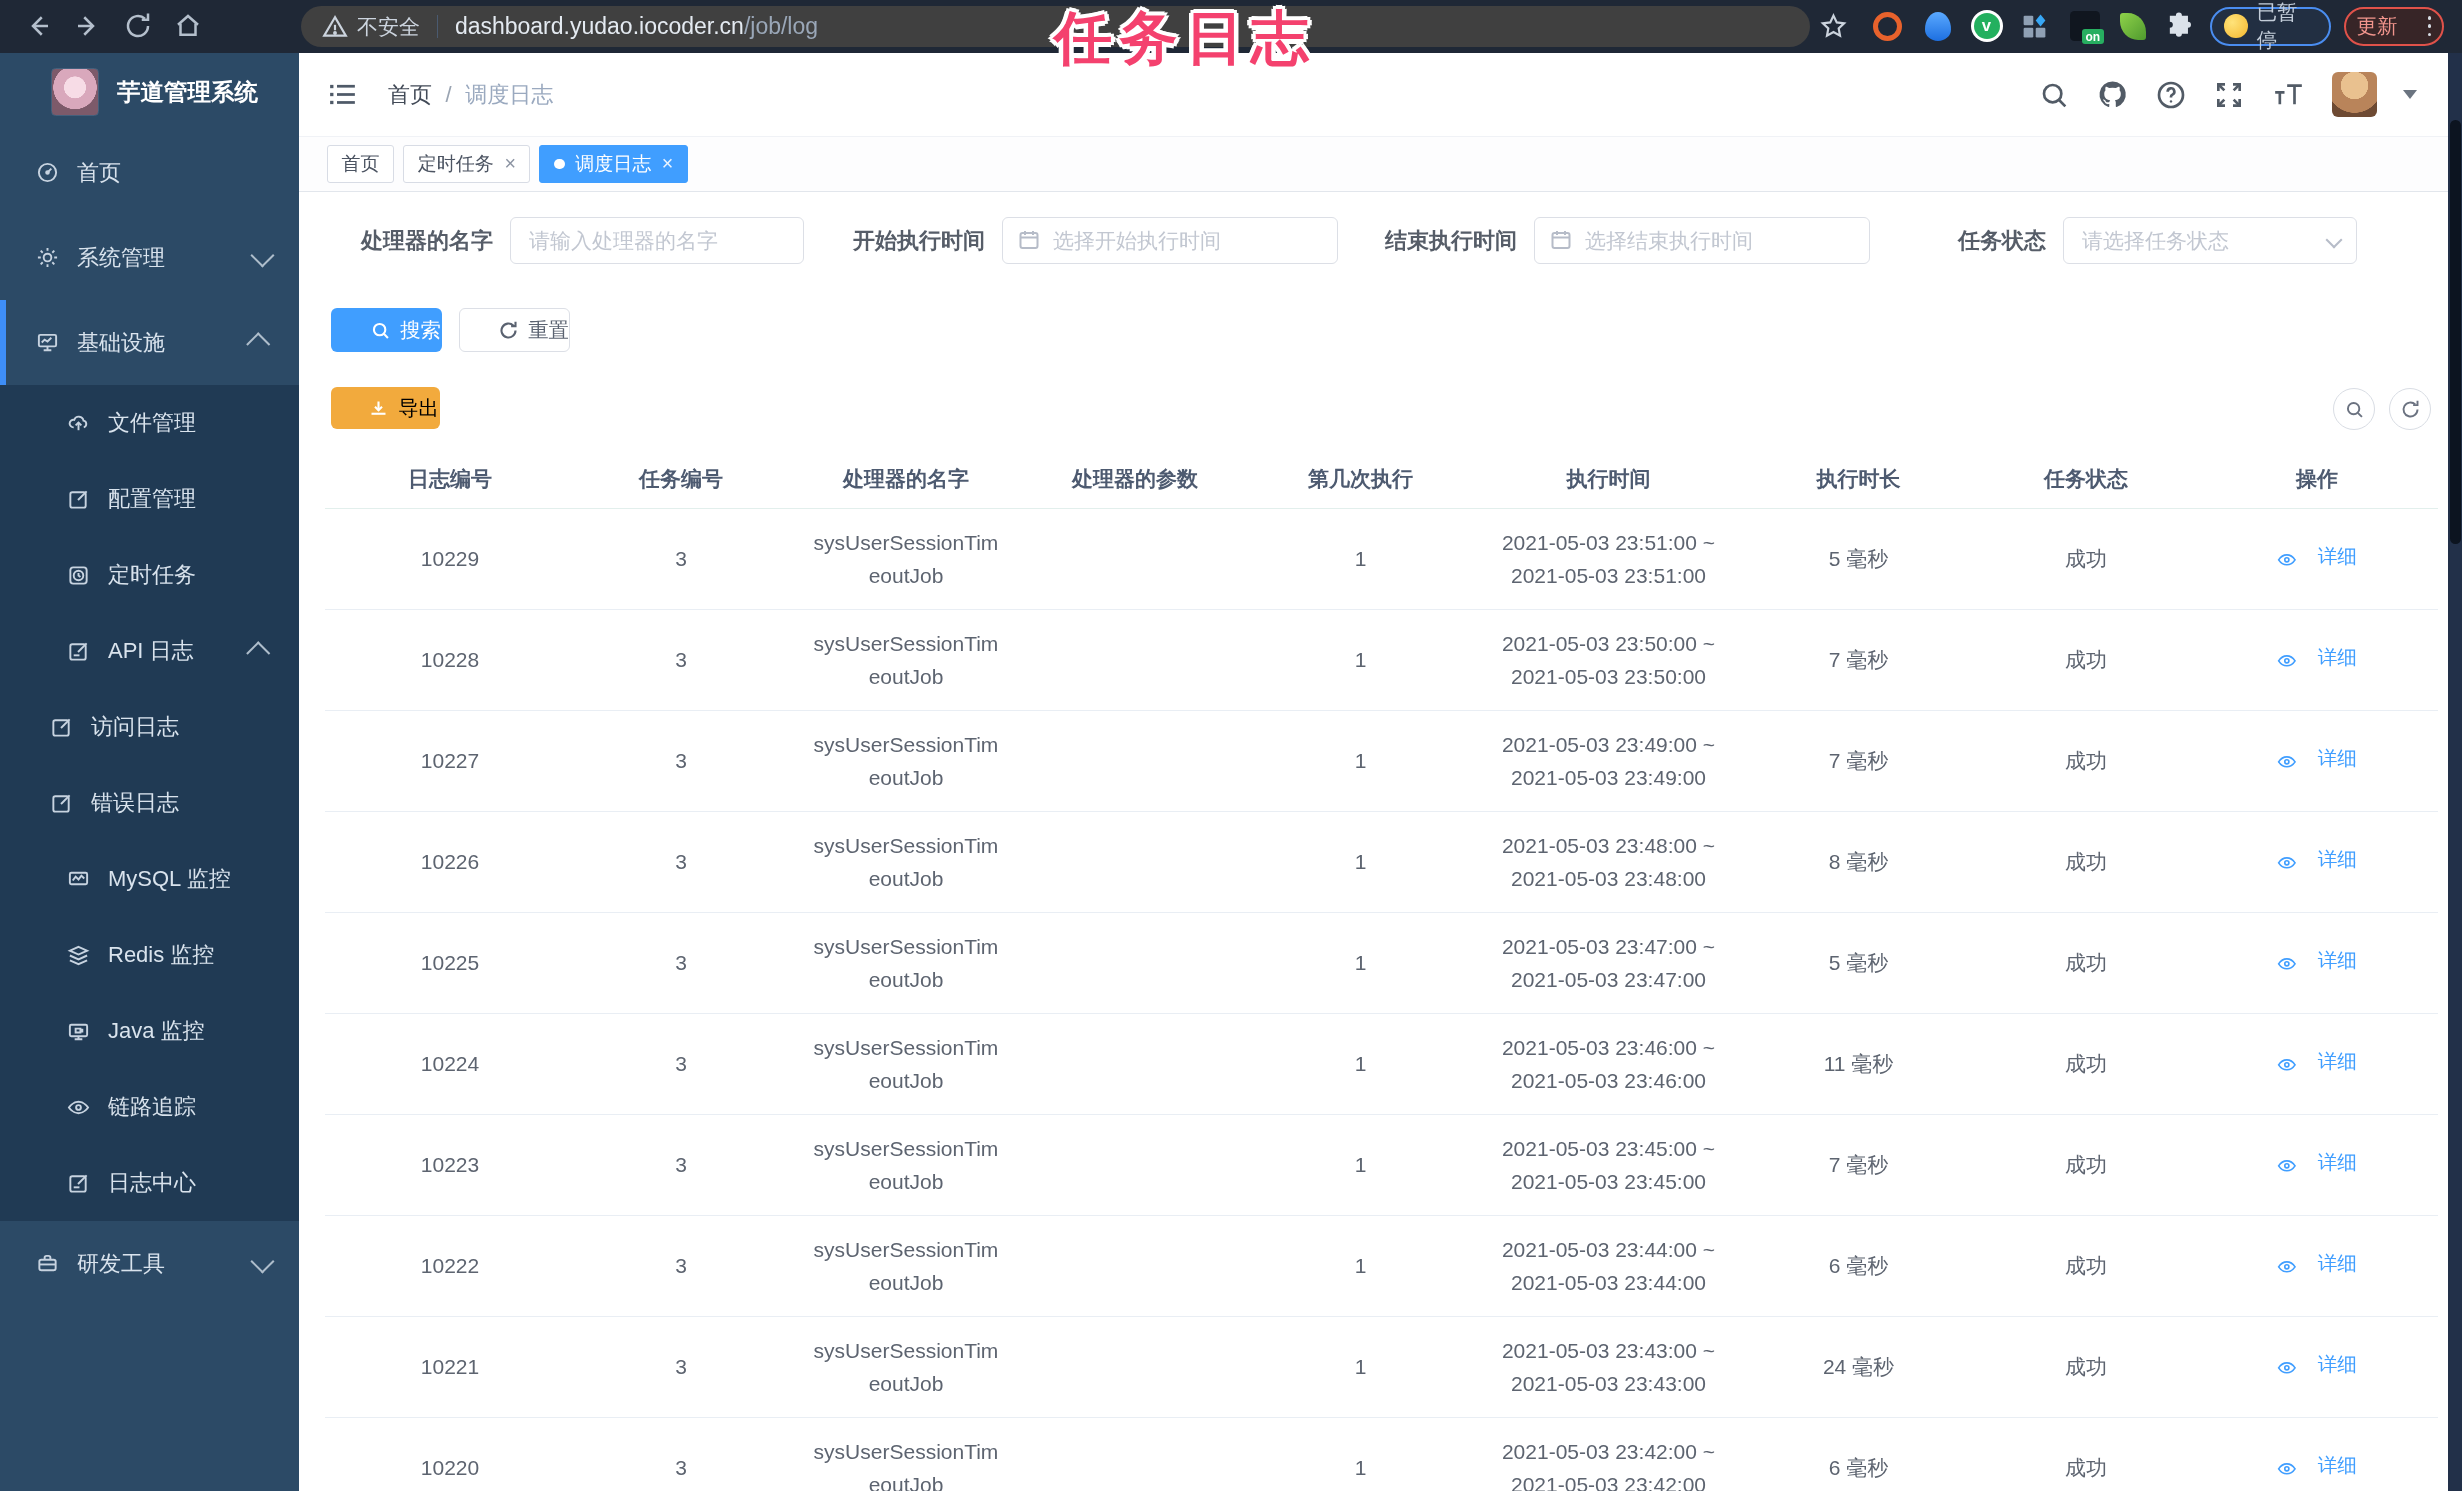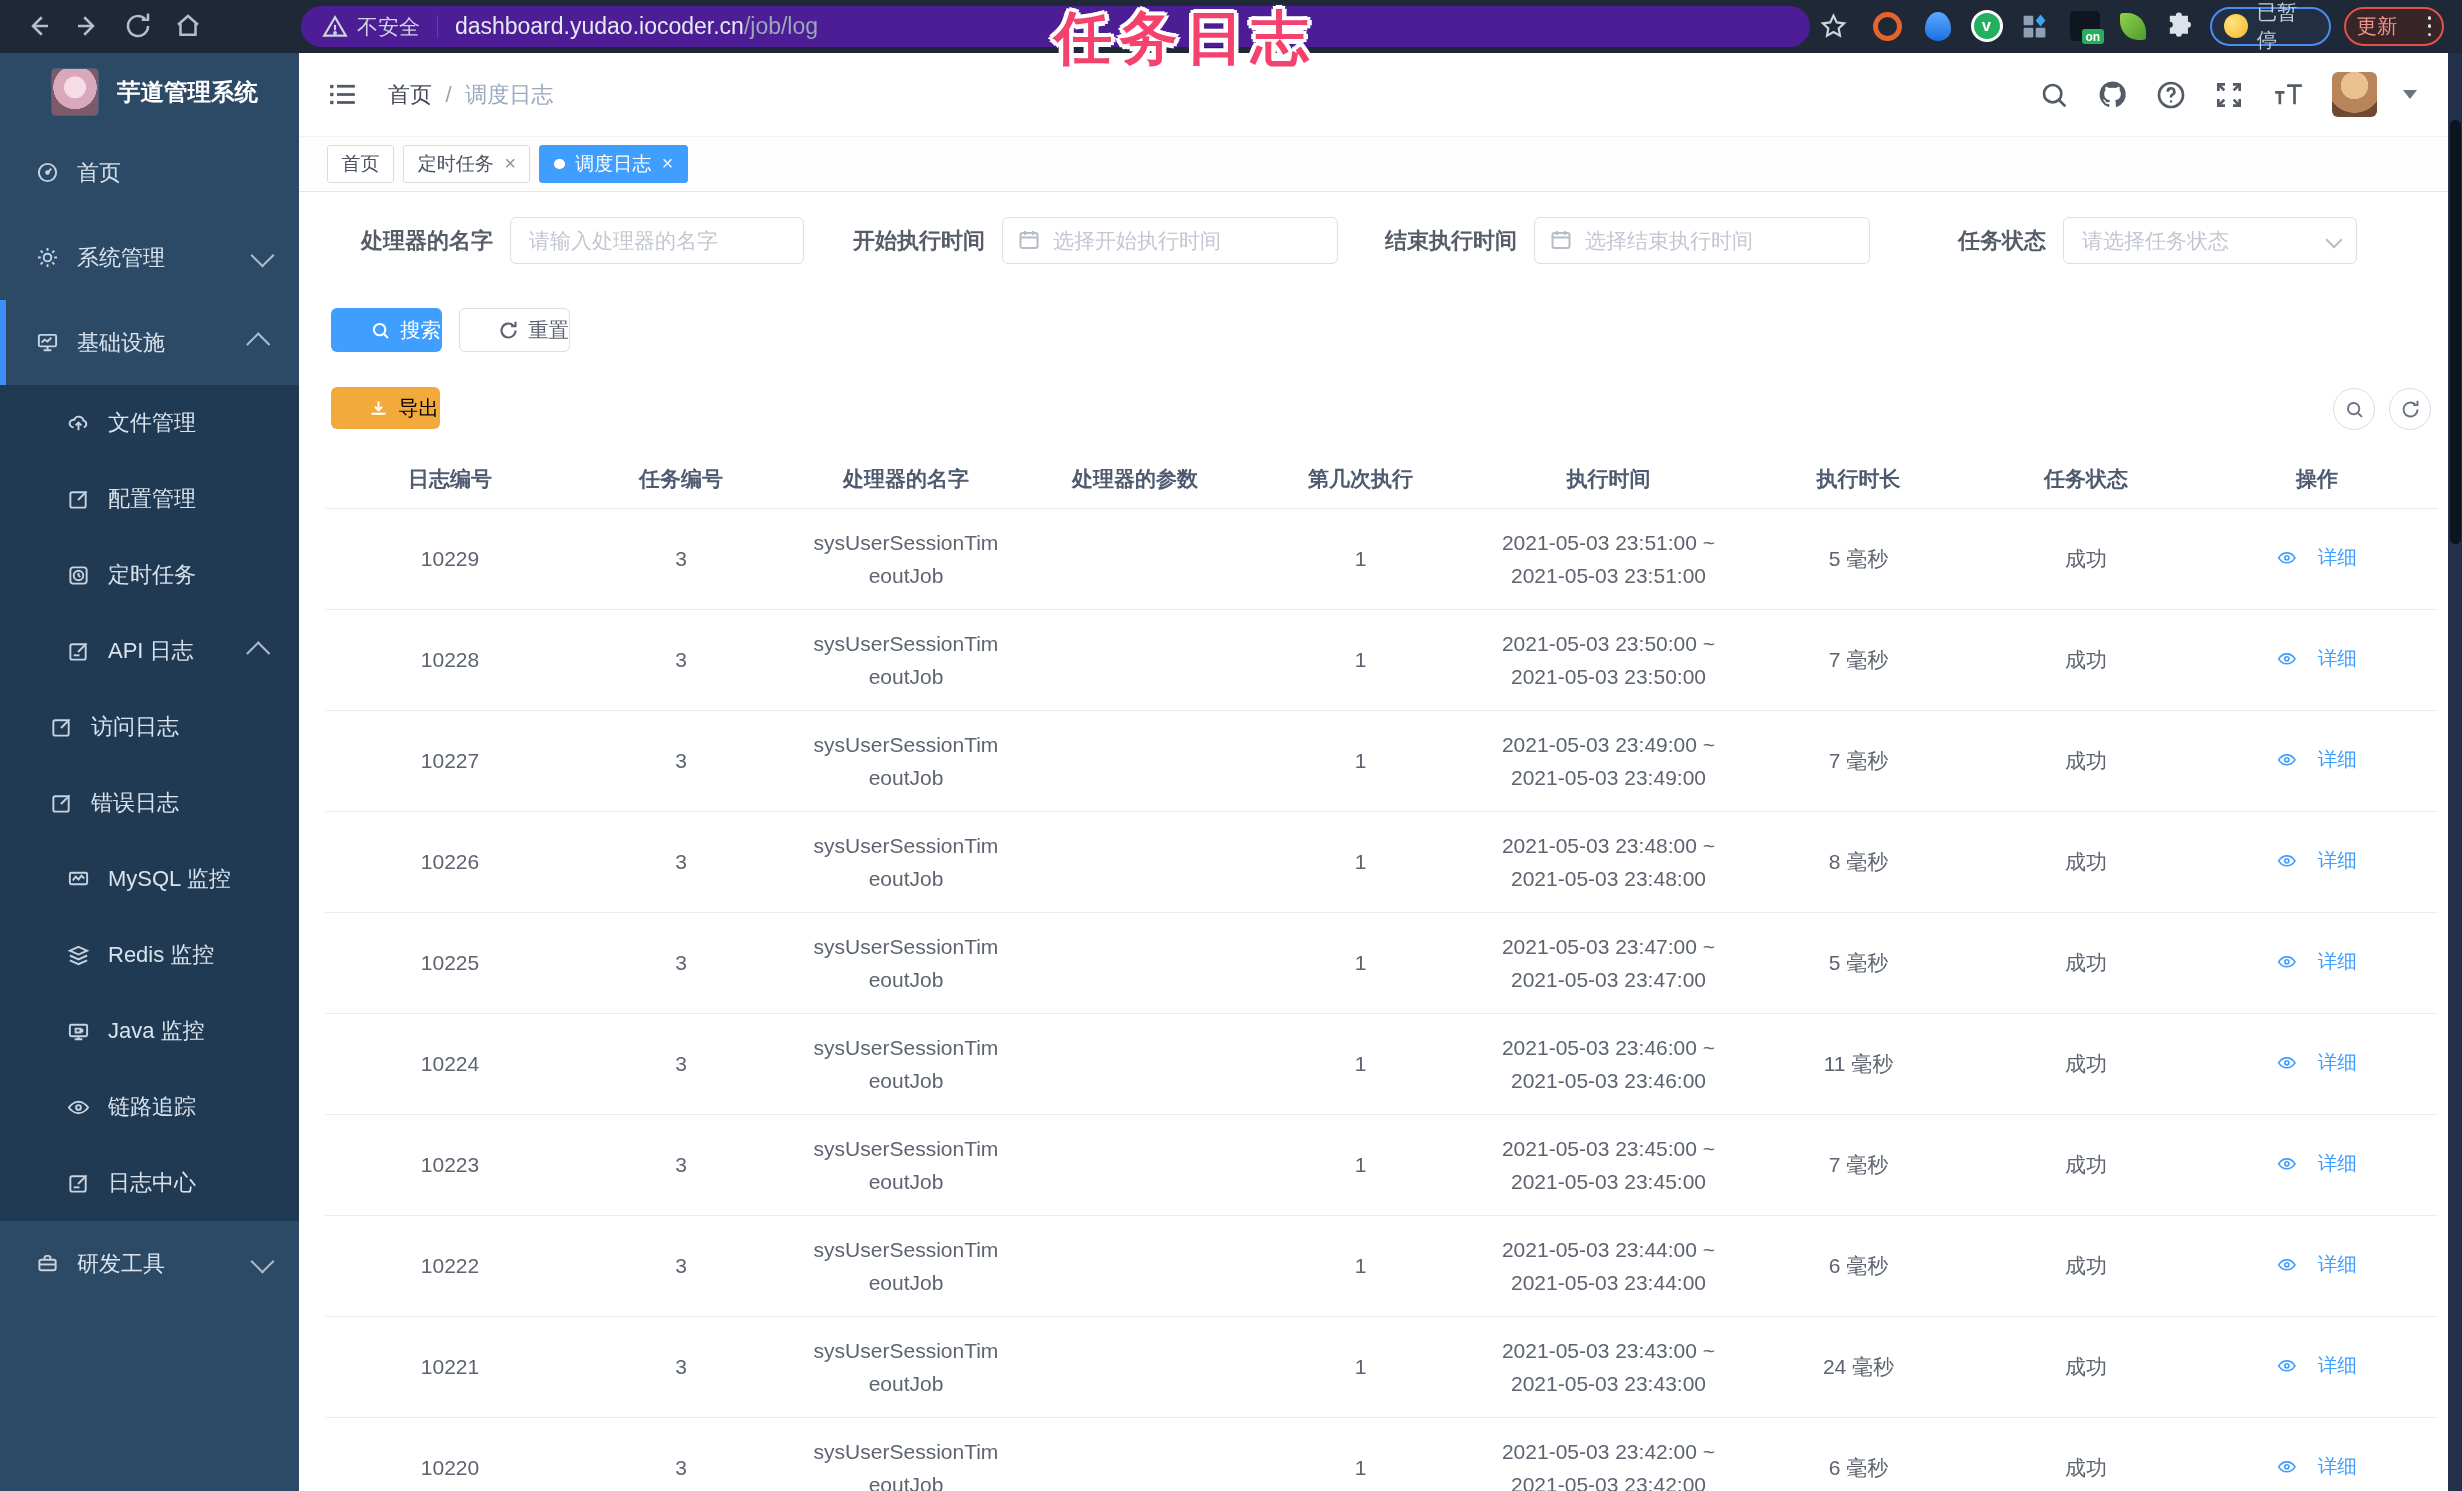--- a/index.html
+++ b/index.html
@@ -5,21 +5,21 @@
   * { margin:0; padding:0; box-sizing:border-box; }
   html,body { width:2462px; height:1491px; overflow:hidden;
     font-family:"Liberation Sans","DejaVu Sans",sans-serif; background:#fff; }
   .page { position:relative; width:2462px; height:1491px; overflow:hidden; background:#fff; }
   svg { display:block; }
 
   
   .chrome { position:absolute; left:0; top:0; width:2462px; height:53px; background:#1f2836; }
   .chrome .navbtn { position:absolute; top:11.4px; width:30px; height:30px; color:#b4bfcc; }
   .urlpill { position:absolute; left:301px; top:6px; width:1509px; height:41px; border-radius:20.4px;
-    background:#4c1d95; display:flex; align-items:center; padding-left:21px; }
+    background:#404040; display:flex; align-items:center; padding-left:21px; }
   .sec-label { color:#ccd4de; font-size:21px; margin-left:9px; }
   .url-div { width:1.5px; height:23px; background:#4a5a70; margin:0 16.7px; }
   .url-host { color:#e4eaf1; font-size:23px; }
   .url-path { color:#9aa7b8; font-size:23px; }
   .ext { position:absolute; top:9.8px; width:33px; height:33px; display:flex; align-items:center; justify-content:center; }
   .pill { position:absolute; top:6.8px; height:39px; border-radius:19.7px; display:flex; align-items:center; }
   .pill-paused { left:2210px; width:121px; border:2.3px solid #4a8df0; background:#222f42; padding:0 12px; }
   .pill-update { left:2344px; width:100px; border:2.3px solid #e0524a; background:#372527; padding:0 10.6px; justify-content:space-between; }
   .face { width:24px; height:24px; border-radius:50%; background:radial-gradient(circle at 35% 35%, #ffe37a, #f4b72e); margin-right:9px; }
   .paused-text { color:#c3cdd9; font-size:20.4px; }
@@ -92,21 +92,21 @@
     border:1.5px solid #d9dde4; background:#fff; color:#6b7280; display:flex; align-items:center; justify-content:center; cursor:pointer; }
   .cb-search { left:2333px; } .cb-refresh { left:2389px; }
 
   
   .jobtable { position:absolute; left:325px; top:450px; width:2112px; border-collapse:collapse; table-layout:fixed; }
   .jobtable th { height:58px; font-size:21px; font-weight:700; color:#4d5a70; text-align:center;
     border-bottom:1.5px solid #e2efec; background:#fff; }
   .jobtable td { height:101px; font-size:21px; color:#5d6470; text-align:center;
     border-bottom:1.5px solid #e9eef4; background:#fff; vertical-align:middle; }
   .twoline span { display:block; line-height:33px; }
-  .detail { display:inline-flex; align-items:center; gap:21px; color:#409eff; font-size:19.7px; cursor:pointer; text-decoration:none; }
+  .detail { display:inline-flex; align-items:flex-end; gap:21px; color:#409eff; font-size:19.7px; cursor:pointer; text-decoration:none; }
 
   
   .scroll-track { position:absolute; right:0; top:53px; width:13.6px; height:1438px; background:#223049; }
   .scroll-thumb { position:absolute; right:1.5px; top:67px; width:10.6px; height:424px; border-radius:5.3px; background:#0c1420; }
 </style>
 </head>
 <body>
 
 <div class="page">
 

